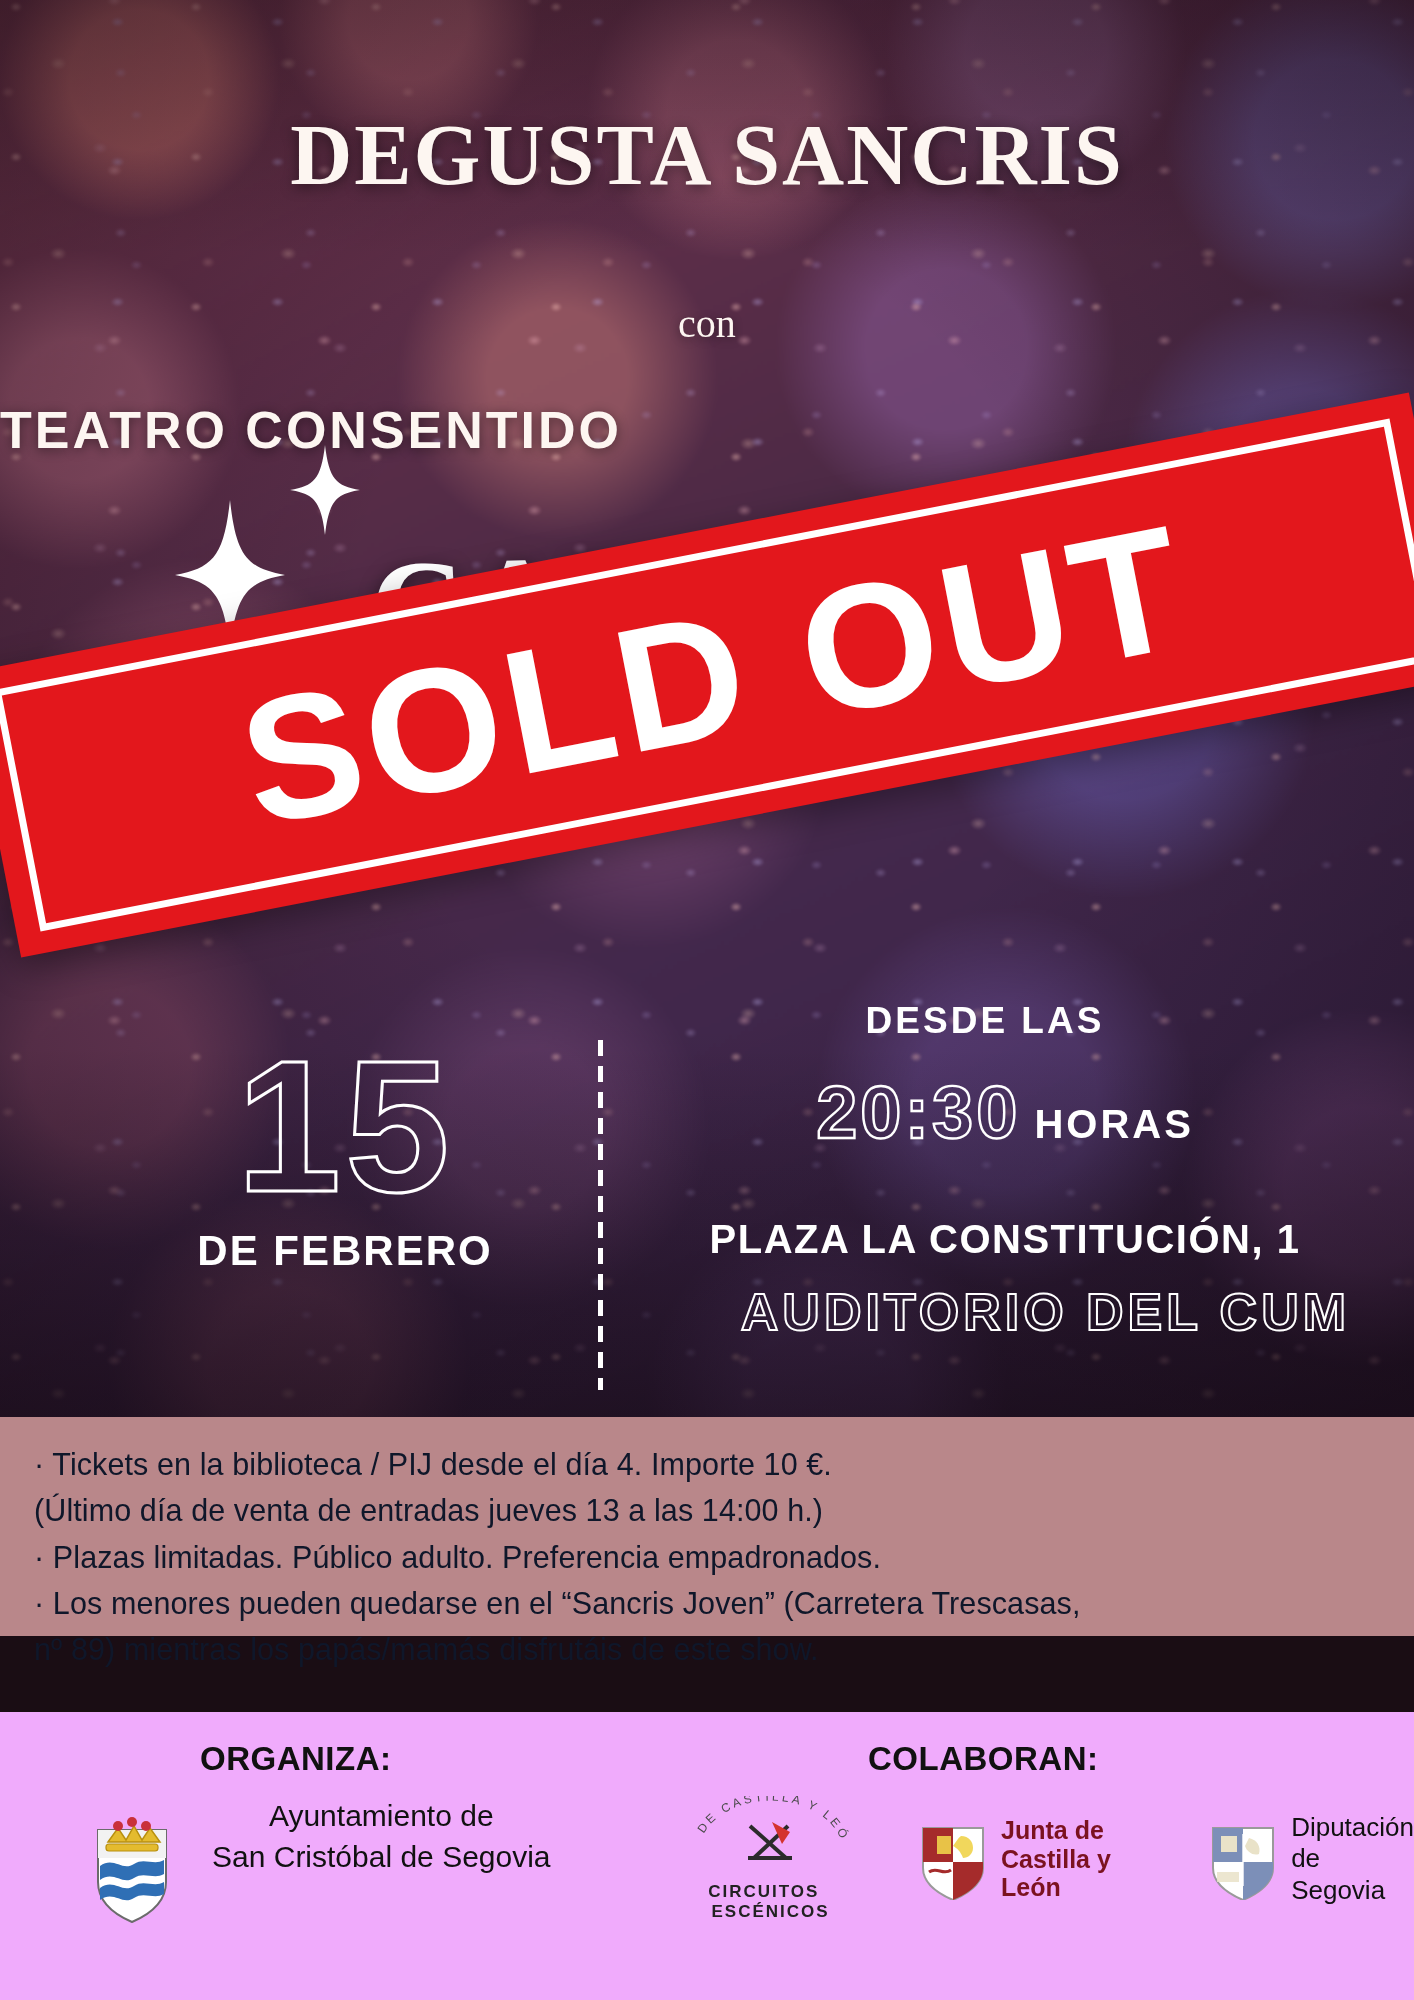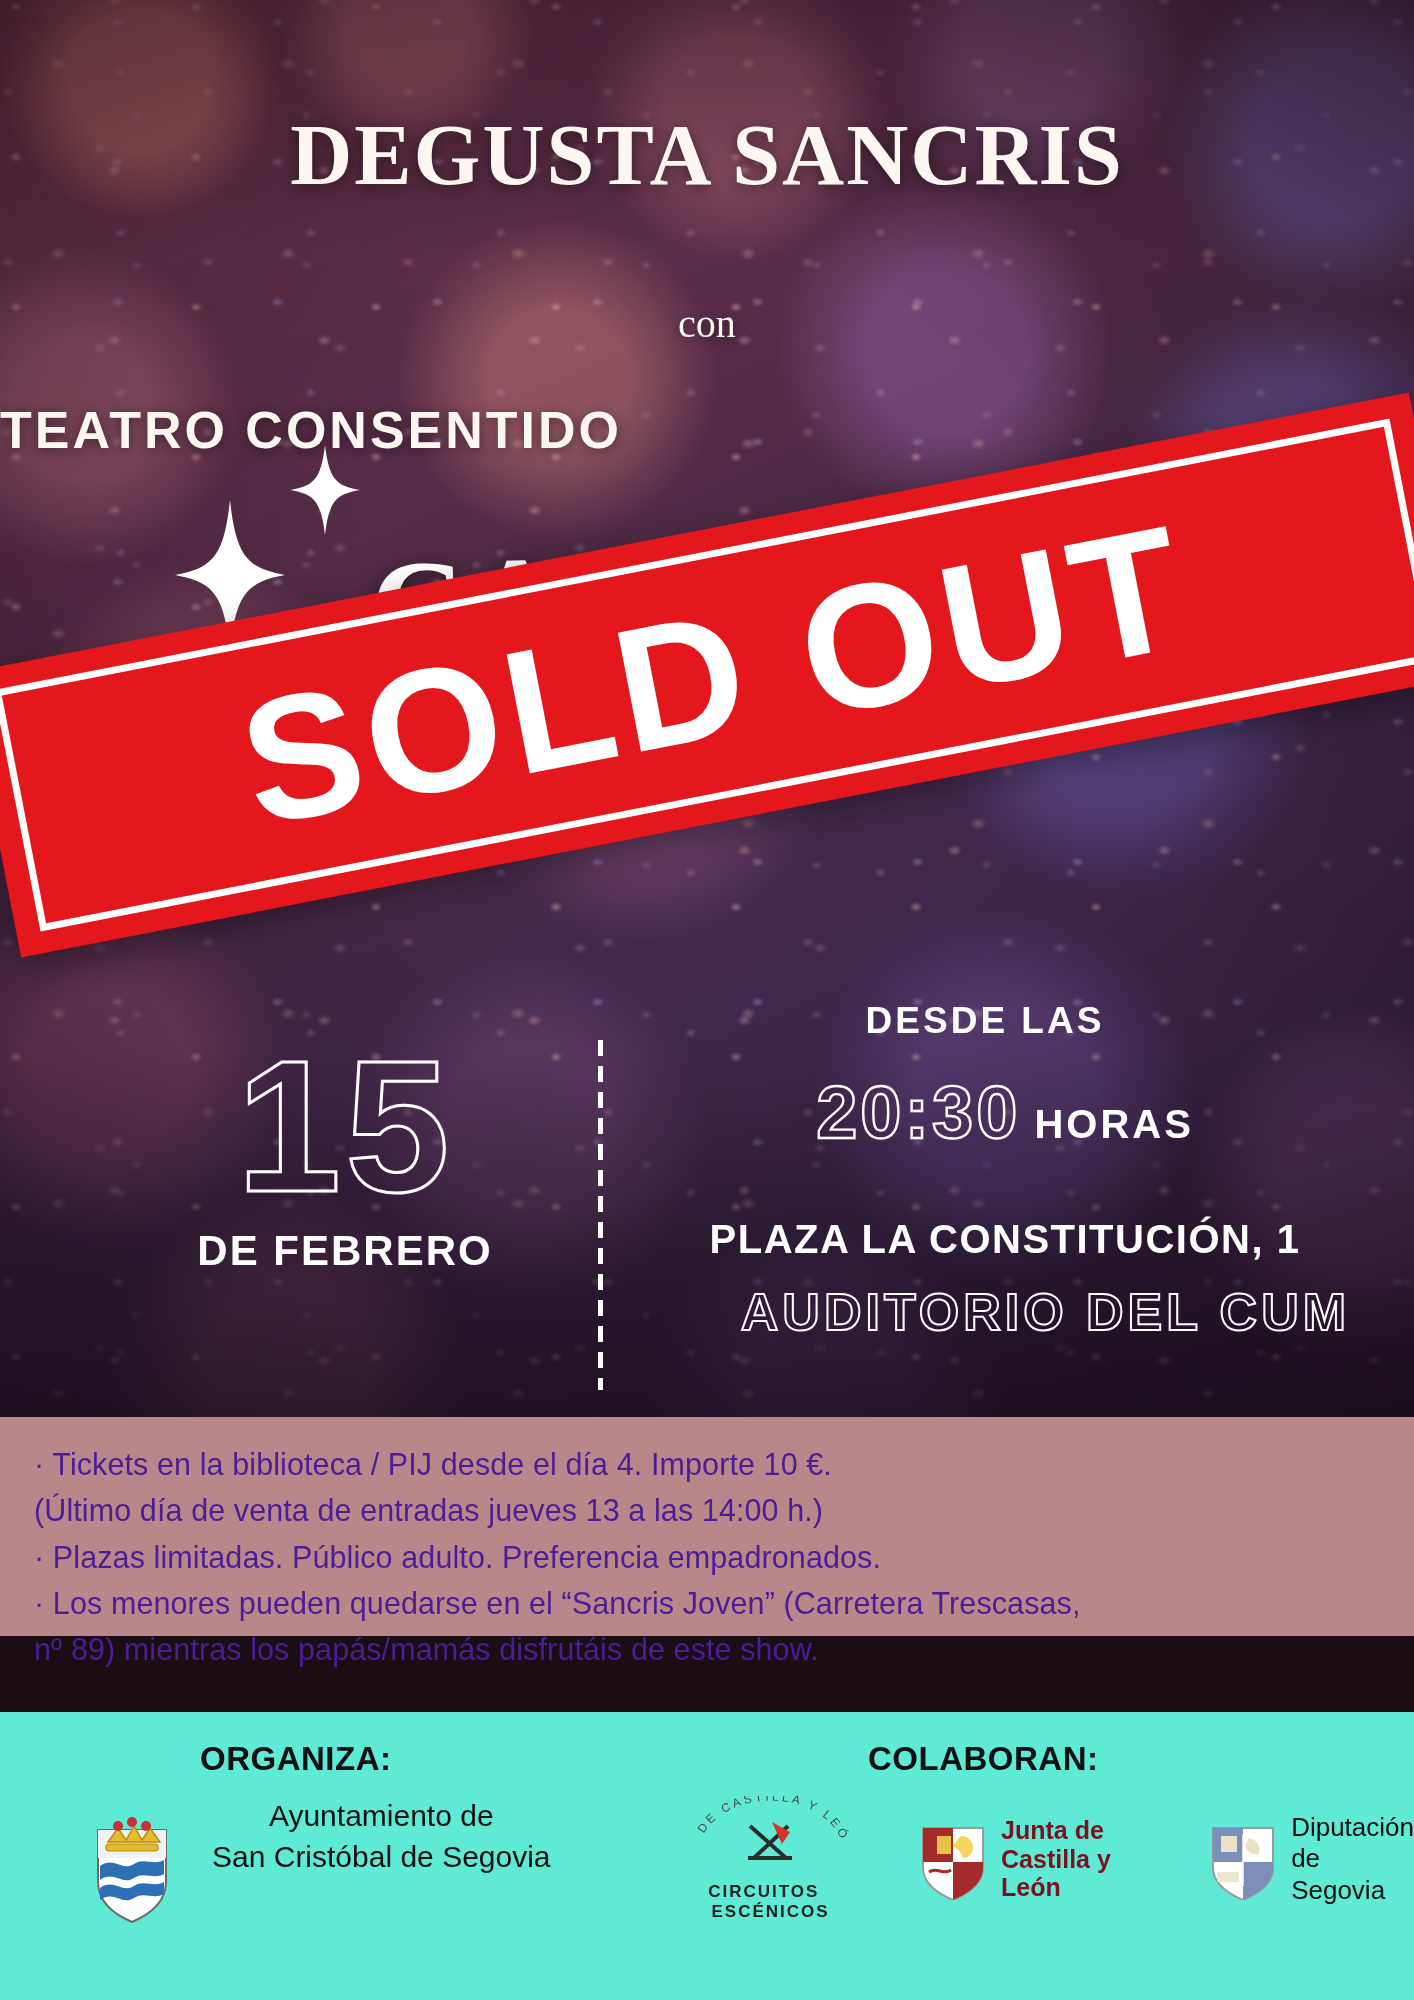--- a/index.html
+++ b/index.html
@@ -247,38 +247,38 @@
   }
 
   
   .info-band {
     position: absolute;
     left: 0;
     top: 1417px;
     width: 1414px;
     height: 219px;
     background: #b9878a;
-    color: #4c1d95;
+    color: #0f172a;
     padding: 24px 48px 0 34px;
     box-sizing: border-box;
   }
   .info-line {
     font-size: 30.5px;
     line-height: 1.52;
     letter-spacing: 0.1px;
   }
 
   
   .footer {
     position: absolute;
     left: 0;
     top: 1712px;
     width: 1414px;
     height: 288px;
-    background: #5eead4;
+    background: #f0abfc;
   }
   .foot-head {
     position: absolute;
     top: 28px;
     font-weight: 700;
     font-size: 33px;
     color: #111;
     letter-spacing: 0.5px;
   }
   .foot-head.organiza { left: 200px; }

